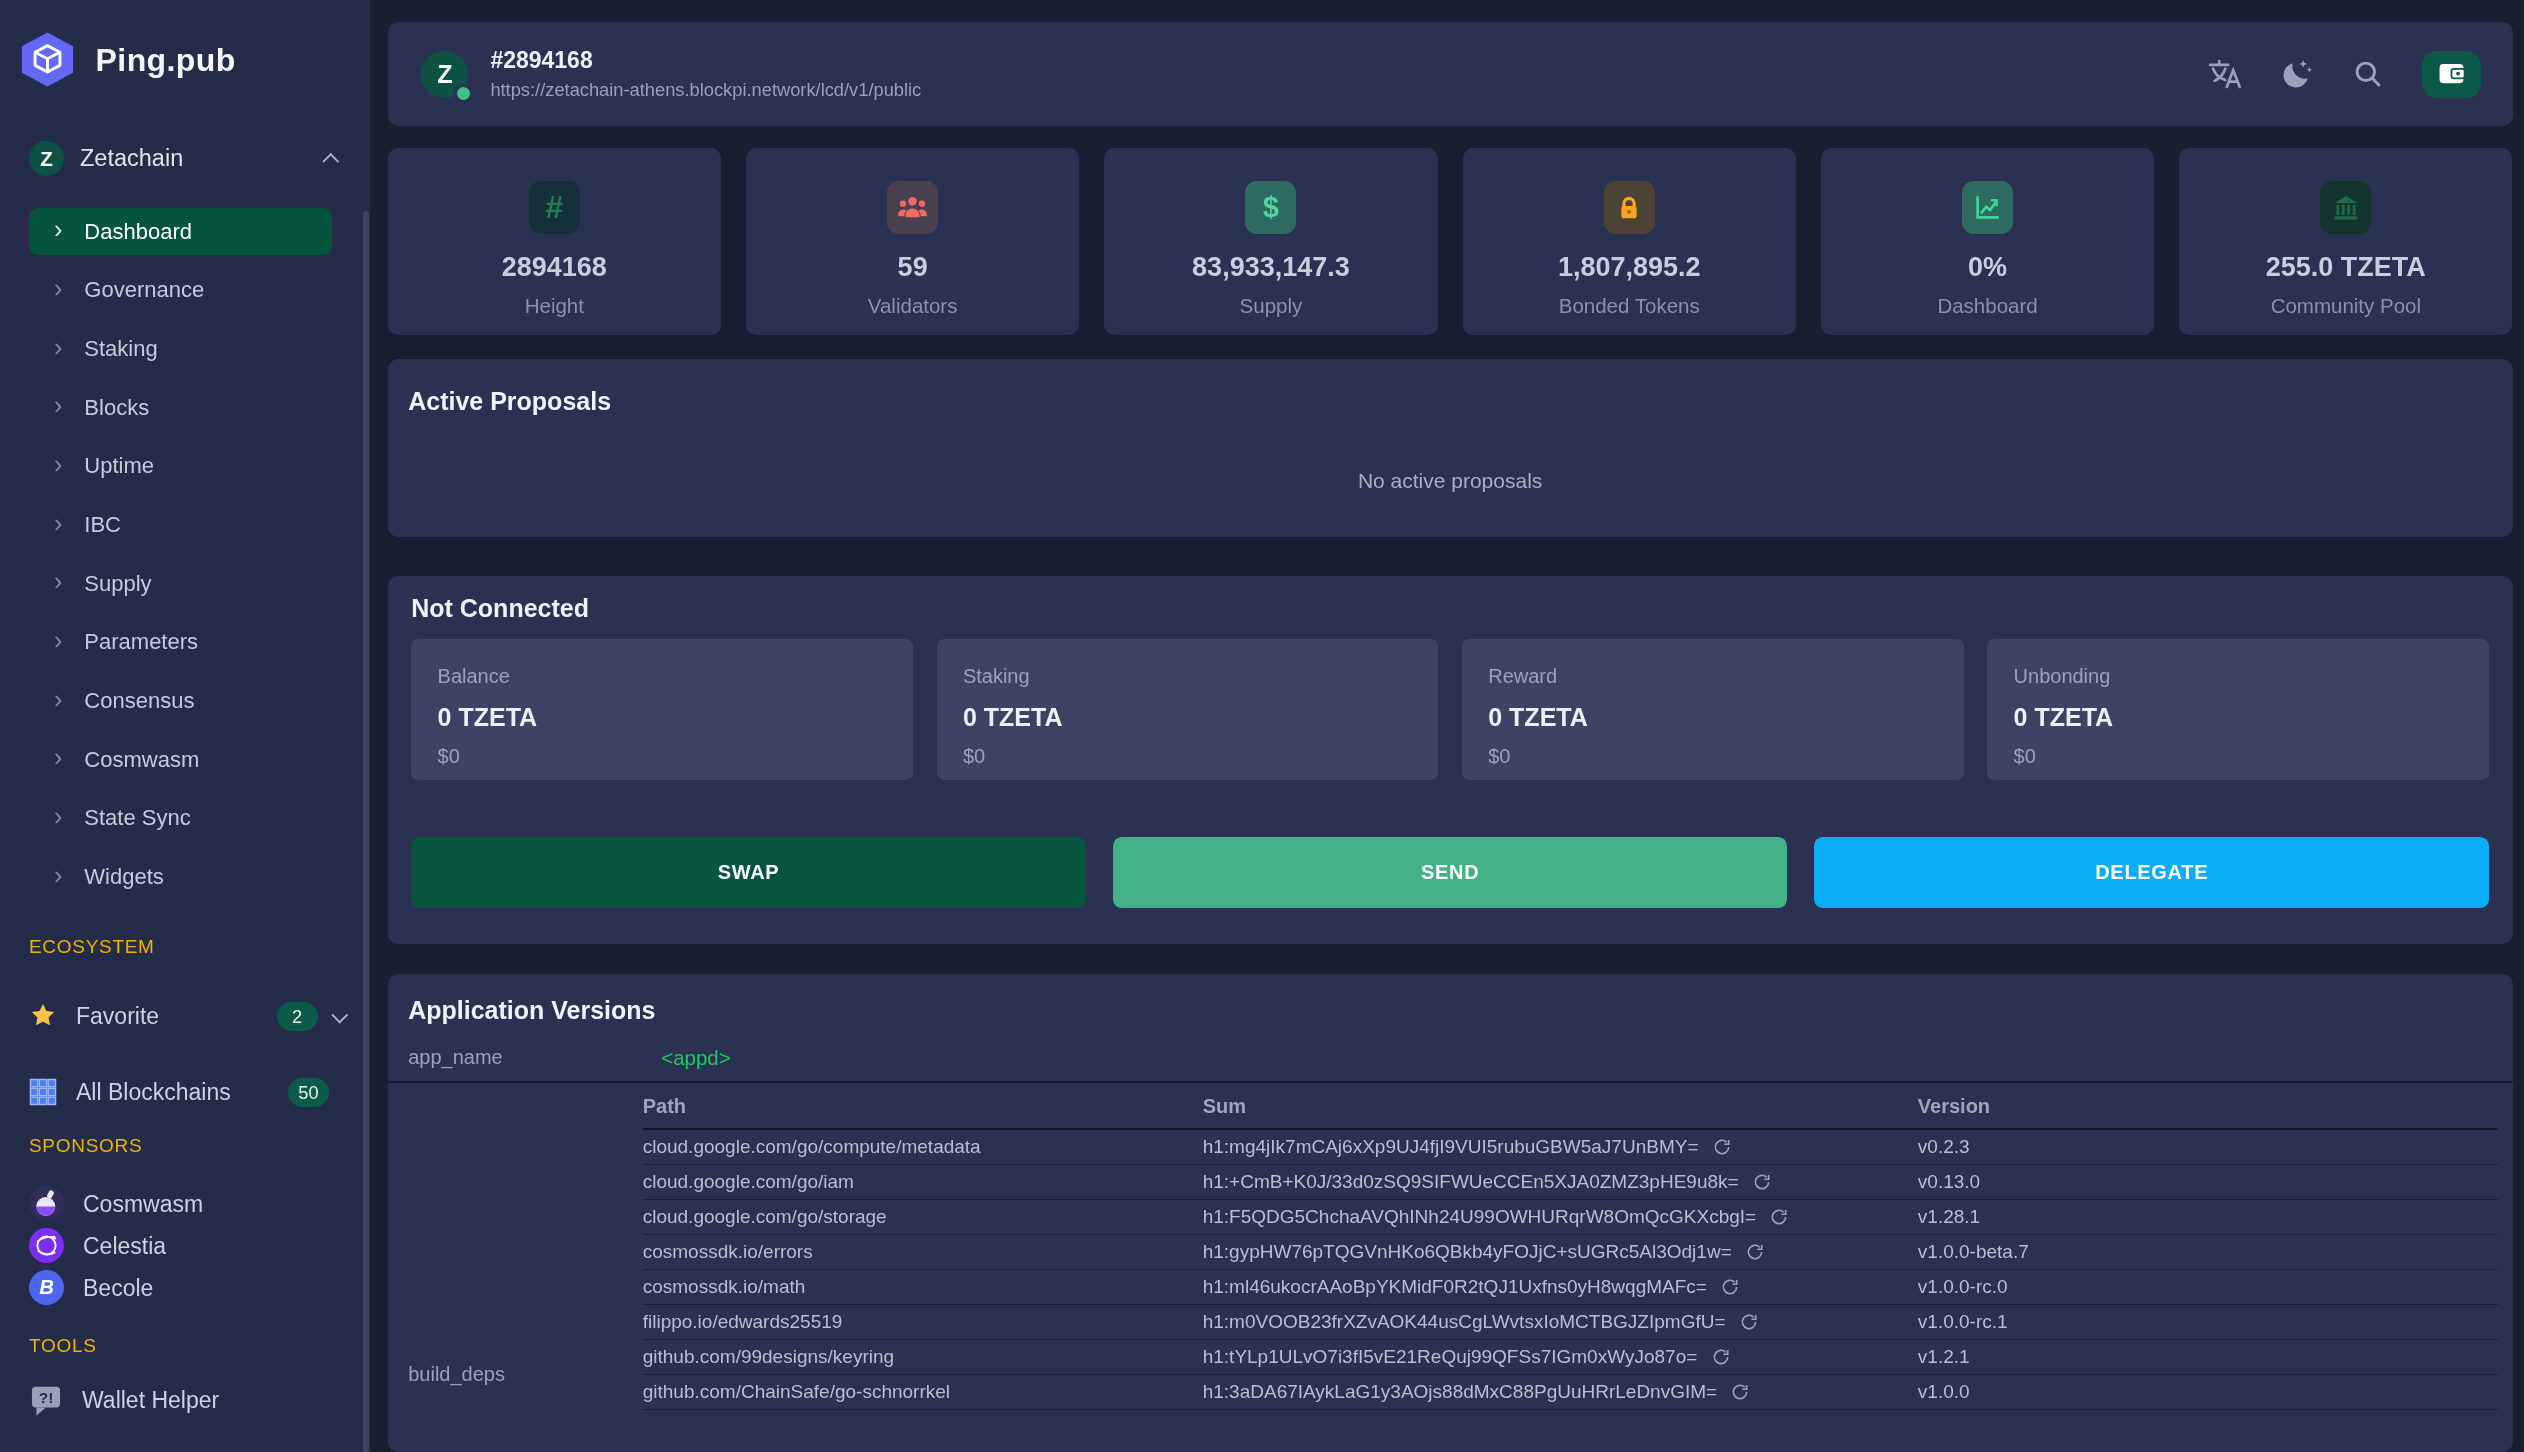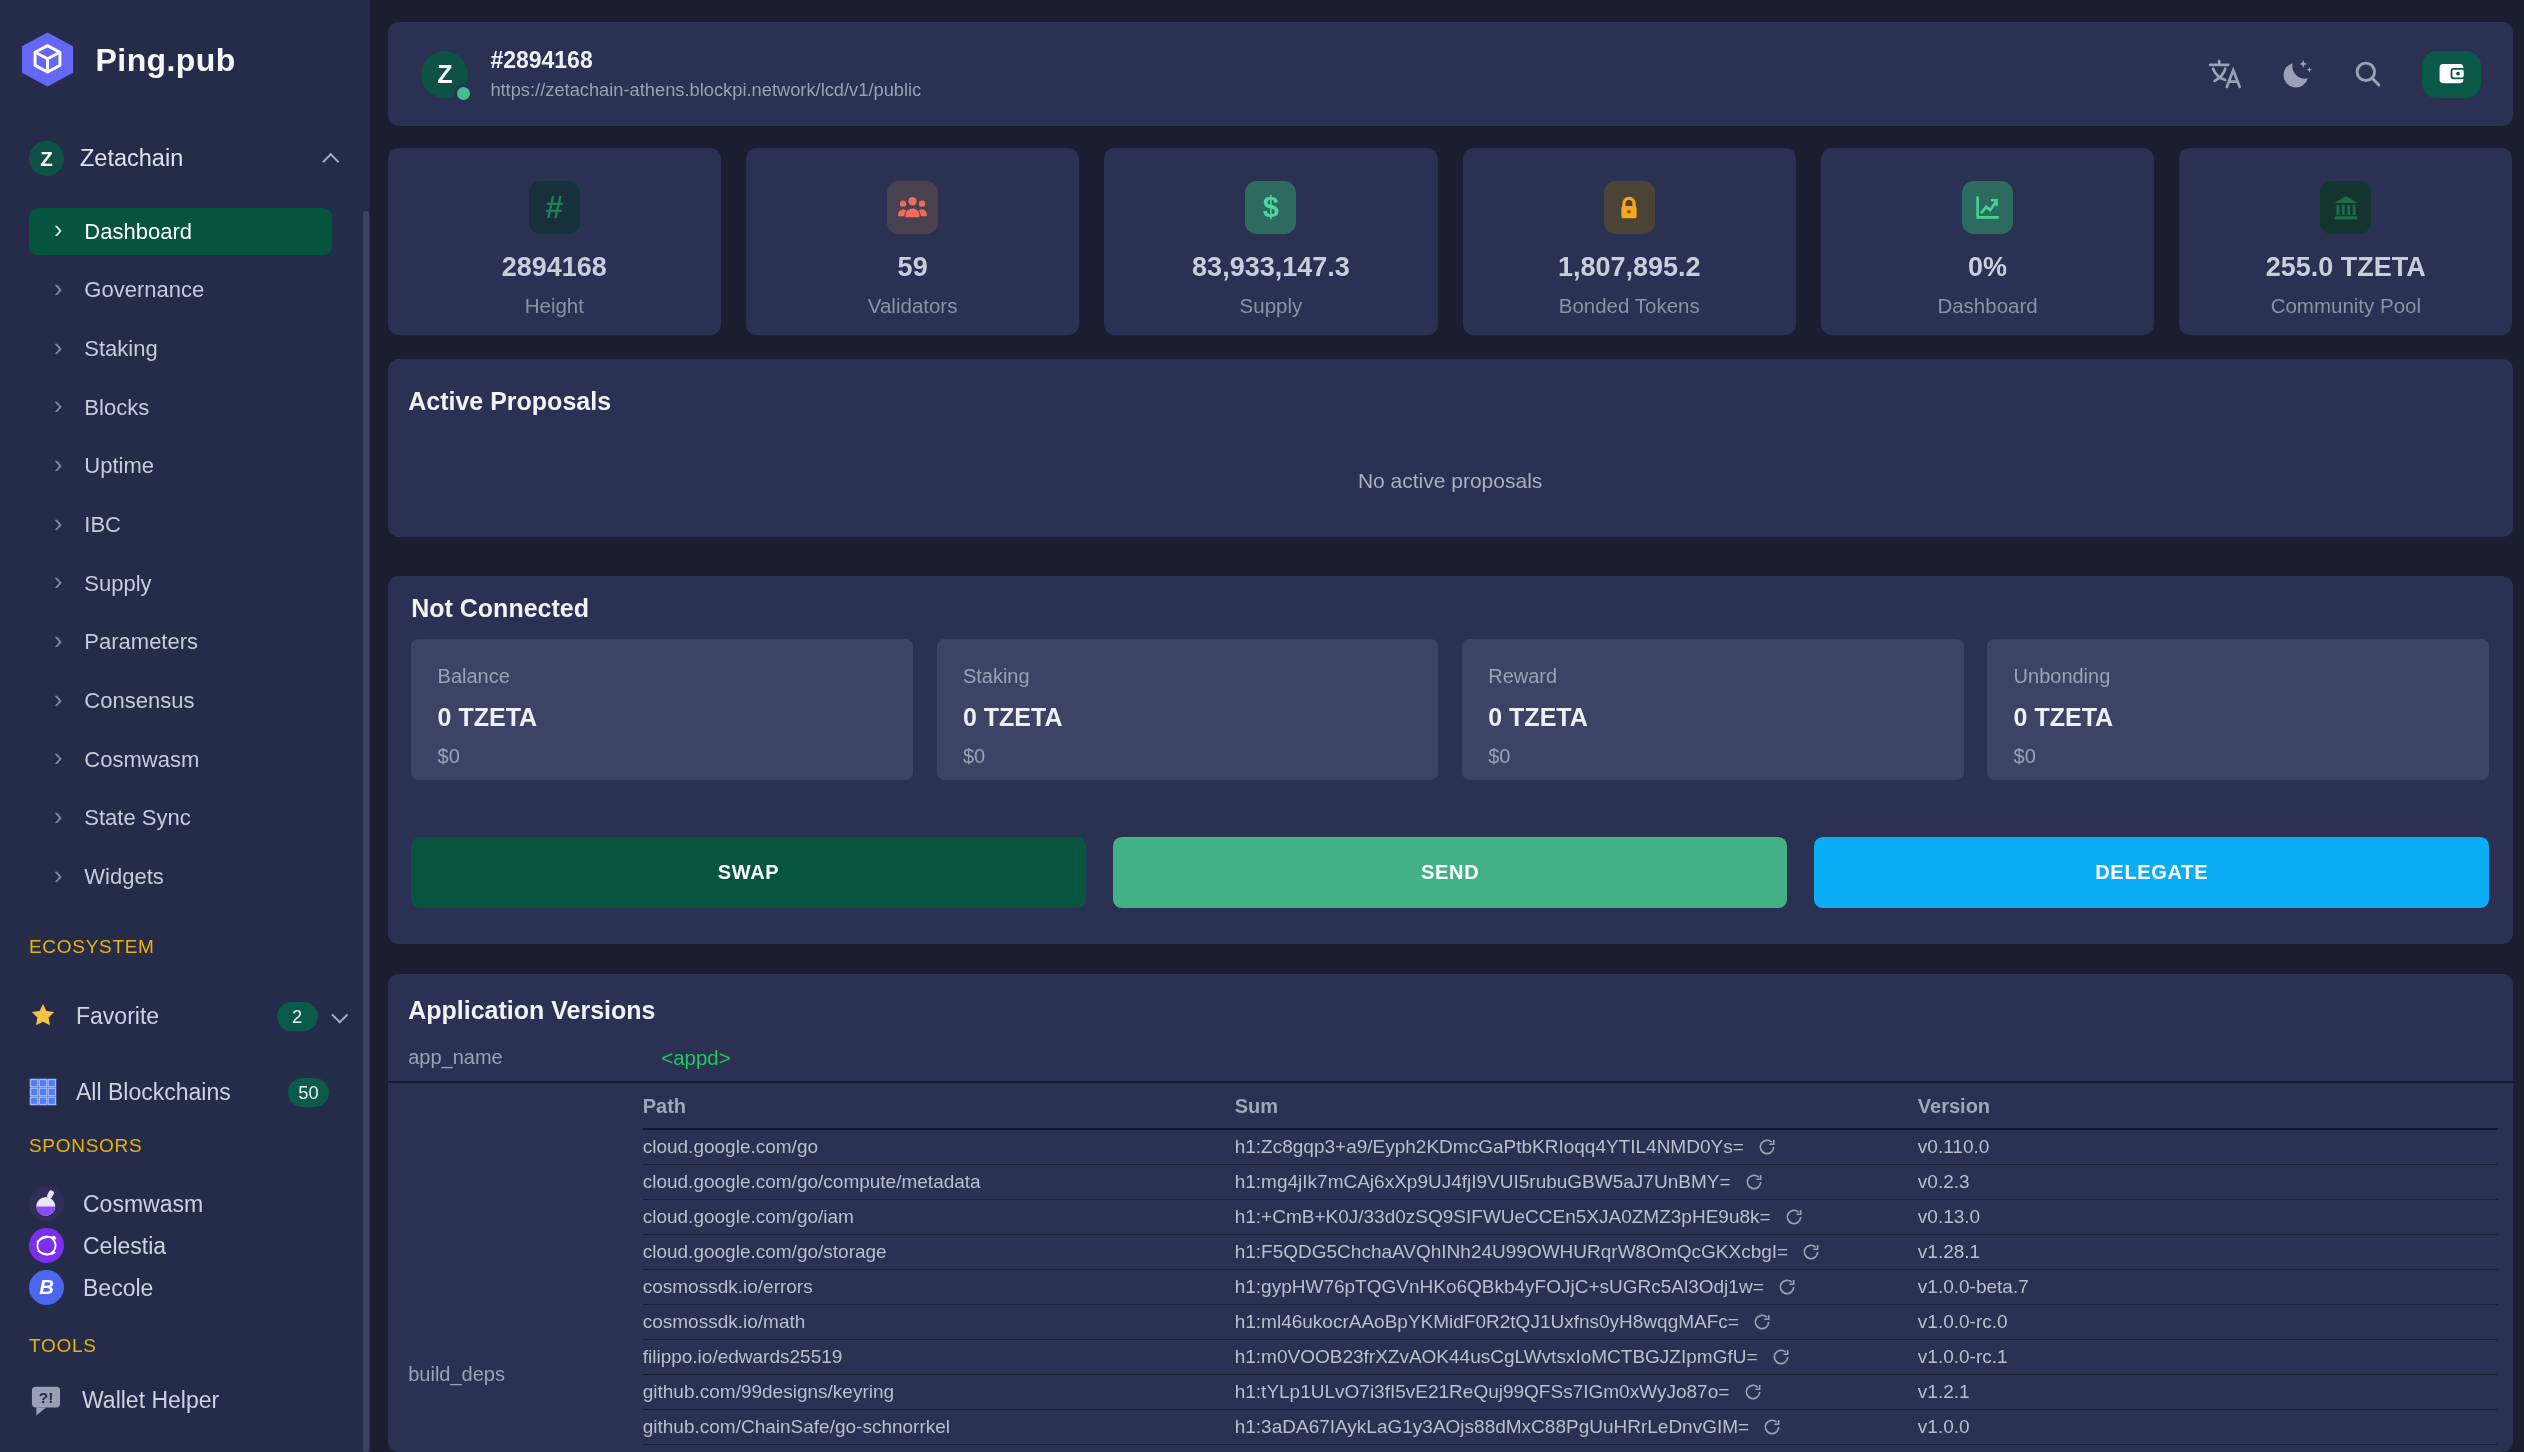--- a/index.html
+++ b/index.html
@@ -84,21 +84,21 @@
 
   .appver{margin-top:30px;height:478px;padding-top:22px;position:relative;overflow:hidden;box-sizing:border-box;}
   .appver .panel-title{padding-left:20.5px;}
   .appname-row{display:flex;margin-top:20.5px;padding:0 20.5px 11.7px 20.5px;border-bottom:2.2px solid #161b2d;gap:19px;}
   .appname-label{width:234px;font-size:20px;color:#9ba2b8;}
   .appname-value{font-size:20.5px;color:#22c55e;}
   .deps{margin-left:255px;margin-right:14.7px;}
   .dep-head{display:flex;padding:11.7px 0 10.3px 0;border-bottom:2.2px solid #141829;
     font-size:20px;font-weight:700;color:#9fa6bb;}
   .c-path{width:560px;flex-shrink:0;}
-  .c-sum{flex:1;display:flex;align-items:center;gap:13.2px;margin-left:32px;}
+  .c-sum{flex:1;display:flex;align-items:center;gap:13.2px;}
   .c-ver{width:580px;flex-shrink:0;}
   .dep-row{display:flex;align-items:center;height:34px;border-bottom:1.5px solid #1b2036;
     font-size:19px;color:#b9bfd1;}
   .deps-label{position:absolute;left:20.5px;top:389px;font-size:20px;color:#9ba2b8;}
 </style>
 </head>
 <body>
 
 <div id="app">
 
@@ -407,33 +407,20 @@
         </div>
         <div class="deps-label">build_deps</div>
         <div class="deps">
           <div class="dep-head">
             <span class="c-path">Path</span>
             <span class="c-sum">Sum</span>
             <span class="c-ver">Version</span>
           </div>
           <div id="dep-rows">
               <div class="dep-row">
-                <span class="c-path">cloud.google.com/go</span>
-                <span class="c-sum">
-                  <span>h1:Zc8gqp3+a9/Eyph2KDmcGaPtbKRIoqq4YTIL4NMD0Ys=</span>
-                  <span style="display: inline-flex; align-items: center;">
-                    <svg viewBox="0 0 24 24" width="20" height="20" fill="none" stroke="#9aa1b5" stroke-width="2">
-                      <path d="M20 12a8 8 0 1 1-2.3-5.7"></path>
-                      <path d="M20 3.5v5.2h-5.2"></path>
-                    </svg>
-                  </span>
-                </span>
-                <span class="c-ver">v0.110.0</span>
-              </div>
-              <div class="dep-row">
                 <span class="c-path">cloud.google.com/go/compute/metadata</span>
                 <span class="c-sum">
                   <span>h1:mg4jIk7mCAj6xXp9UJ4fjI9VUI5rubuGBW5aJ7UnBMY=</span>
                   <span style="display: inline-flex; align-items: center;">
                     <svg viewBox="0 0 24 24" width="20" height="20" fill="none" stroke="#9aa1b5" stroke-width="2">
                       <path d="M20 12a8 8 0 1 1-2.3-5.7"></path>
                       <path d="M20 3.5v5.2h-5.2"></path>
                     </svg>
                   </span>
                 </span>

